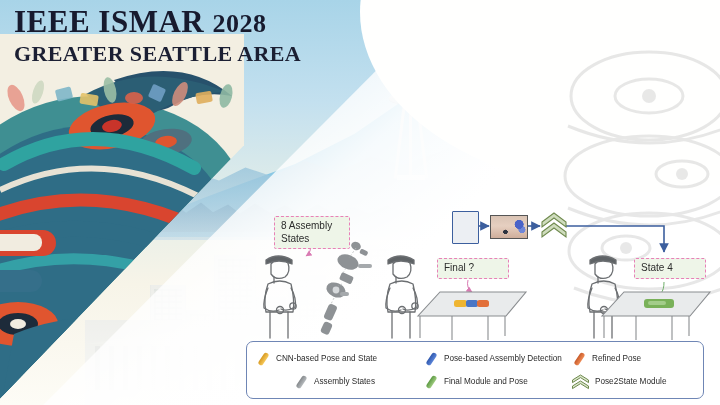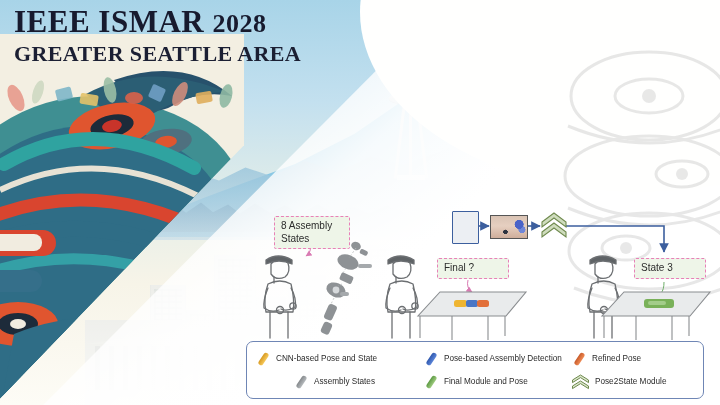--- a/index.html
+++ b/index.html
@@ -410,21 +410,21 @@
         <g>
           <rect x="46" y="13" width="30" height="9" rx="3" fill="#79b159"></rect>
           <rect x="50" y="15" width="18" height="4" rx="2" fill="#a3cd8a"></rect>
         </g>
       </svg>
     </div>
 
     <div class="state-box" style="left:274px;top:216px;width:62px;">8 Assembly
 States</div>
     <div class="state-box" style="left:437px;top:258px;width:58px;">Final ?</div>
-    <div class="state-box" style="left:634px;top:258px;width:58px;">State 3</div>
+    <div class="state-box" style="left:634px;top:258px;width:58px;">State 4</div>
   </div>
 
   <div class="legend">
     <div class="legend-grid">
 
       <div class="lg-item">
         <span class="bar">
             <i style="background:linear-gradient(90deg,#d79a22,#f7c95a);"></i>
           </span>
         <span class="lg-text">CNN-based Pose and State</span>

